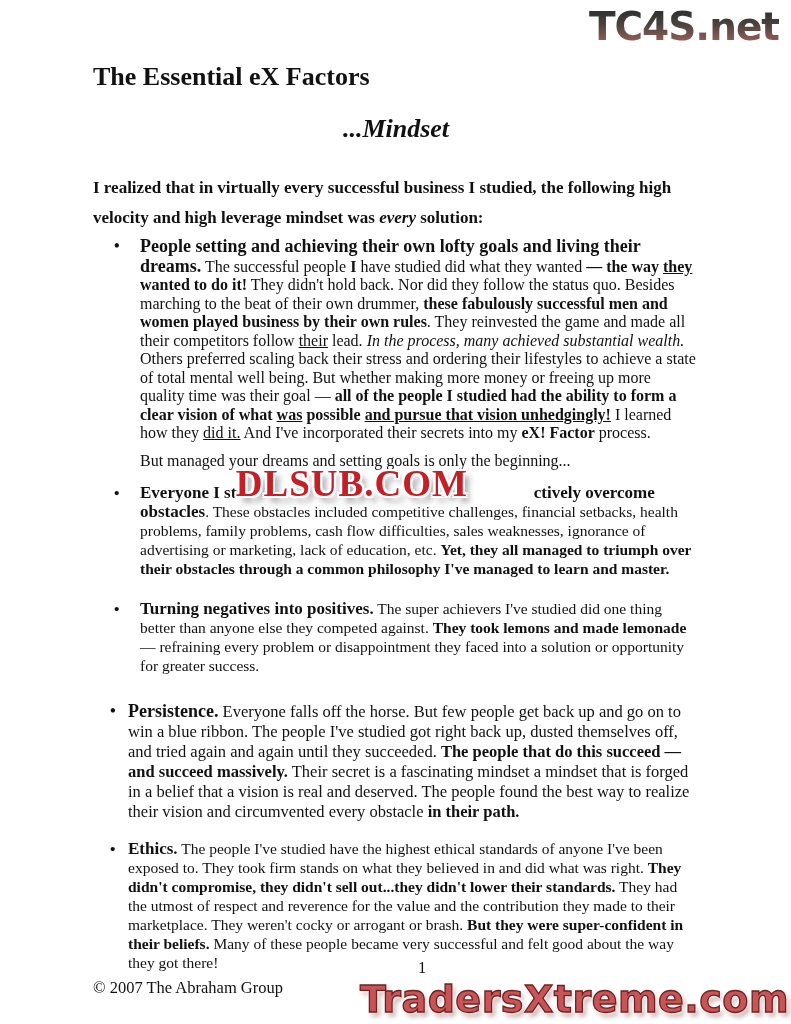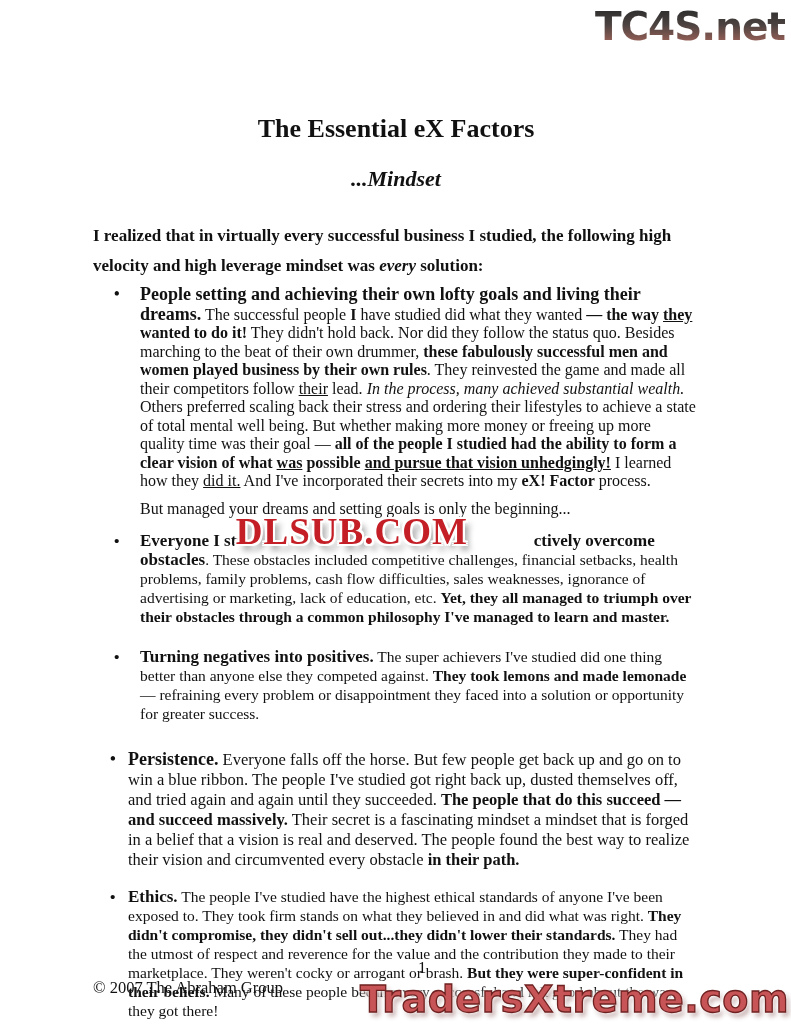--- a/index.html
+++ b/index.html
@@ -1,28 +1,28 @@
 <!DOCTYPE html>
 <html><head>
 <meta charset="utf-8">
 <style>
   html,body{margin:0;padding:0;background:#ffffff;}
   .page{position:relative;width:791px;height:1024px;background:#ffffff;overflow:hidden;
         font-family:"Liberation Serif",serif;color:#111;}
 
   
-  .tc4s{position:absolute;top:4px;right:6px;
+  .tc4s{position:absolute;top:4px;right:12px;
         font-family:"DejaVu Sans",sans-serif;font-weight:bold;font-size:39px;letter-spacing:-1px;
         background:linear-gradient(180deg,#2e2e2e 12%,#4a4240 45%,#8a5b53 78%,#a0746a 100%);
         -webkit-background-clip:text;background-clip:text;color:transparent;}
 
   .content{position:absolute;left:93px;top:0;width:606px;}
 
-  .title{margin:114px 0 0 0;text-align:center;font-size:26px;font-weight:bold;}
-  .subtitle{margin:22px 0 4px 0;text-align:center;font-size:22px;font-weight:bold;font-style:italic;}
+  .title{margin:62px 0 0 0;font-size:26px;font-weight:bold;}
+  .subtitle{margin:22px 0 4px 0;text-align:center;font-size:26px;font-weight:bold;font-style:italic;}
 
   .intro{margin:29px 0 0 0;font-weight:bold;font-size:17px;line-height:30px;}
 
   .blocks{margin-top:4px;}
   .block{position:relative;}
   .block.bullet.wide{padding-left:47px;}
   .block.bullet.tight{padding-left:35px;}
   .block.para{padding-left:47px;}
   .block .marker{position:absolute;font-weight:bold;}
   .block.wide .marker{left:21px;top:0;}

